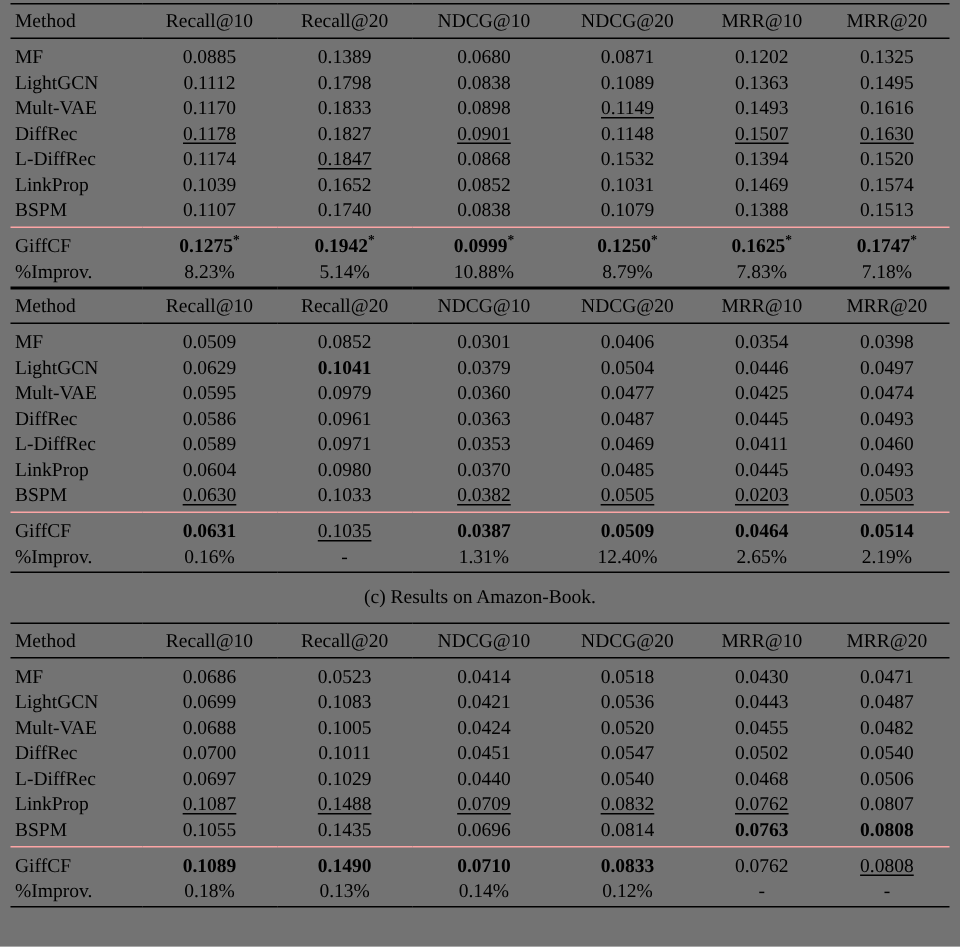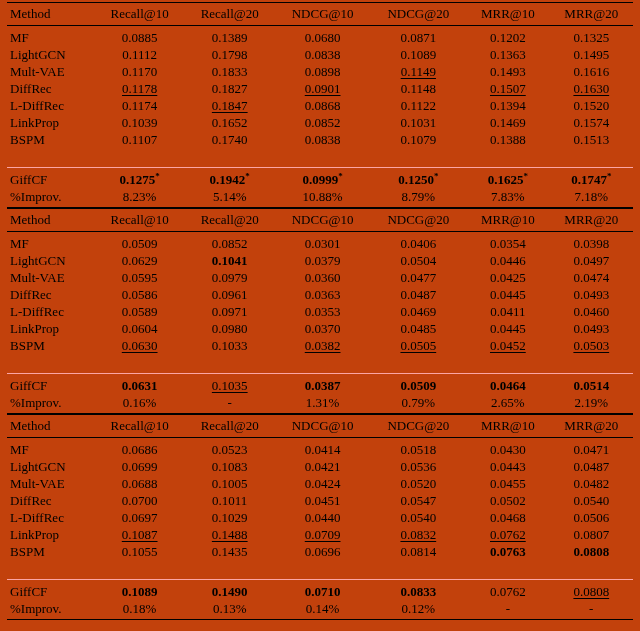--- a/index.html
+++ b/index.html
@@ -7,21 +7,21 @@
     padding: 0;
     background: #ffffff;
     color: #000000;
     font-family: "Liberation Serif", serif;
   }
   .paper {
     width: 640px;
     height: 631px;
     box-sizing: border-box;
     padding: 2px 7px 0 7px;
-    background: #c2410c;
+    background: #737373;
   }
   table.results {
     width: 100%;
     border-collapse: collapse;
     border-top: 1.6px solid #000;
     border-bottom: 1.6px solid #000;
     font-size: 13px;
   }
   table.results th, table.results td {
     font-weight: normal;
@@ -31,21 +31,21 @@
     white-space: nowrap;
   }
   table.results th.method-col, table.results td.method-col {
     text-align: left;
     padding-left: 3px;
     width: 14%;
   }
   table.results thead tr { border-bottom: 1px solid #000; }
   table.results thead th { padding: 2px 0 3px 0; }
   tbody.baselines tr:first-child td { padding-top: 3px; }
-  tbody.baselines tr:last-child td { padding-bottom: 19px; }
+  tbody.baselines tr:last-child td { padding-bottom: 3px; }
   tbody.final { border-top: 1px solid #fca5a5; }
   tbody.final tr:first-child td { padding-top: 3px; }
   tbody.final tr:last-child td { padding-bottom: 2px; }
   .best { font-weight: bold; margin-top: 44px; }
   .second { text-decoration: underline; text-underline-offset: 2px; }
   sup.star { font-size: 9px; font-weight: bold; line-height: 0; }
   p.caption {
     text-align: center;
     font-size: 13px;
     margin: 8px 0 9px 0;
@@ -104,21 +104,21 @@
             <td><span class="second">0.0901</span></td>
             <td><span>0.1148</span></td>
             <td><span class="second">0.1507</span></td>
             <td><span class="second">0.1630</span></td>
           </tr>
           <tr>
             <td class="method-col">L-DiffRec</td>
             <td><span>0.1174</span></td>
             <td><span class="second">0.1847</span></td>
             <td><span>0.0868</span></td>
-            <td><span>0.1122</span></td>
+            <td><span>0.1532</span></td>
             <td><span>0.1394</span></td>
             <td><span>0.1520</span></td>
           </tr>
           <tr>
             <td class="method-col">LinkProp</td>
             <td><span>0.1039</span></td>
             <td><span>0.1652</span></td>
             <td><span>0.0852</span></td>
             <td><span>0.1031</span></td>
             <td><span>0.1469</span></td>
@@ -225,47 +225,48 @@
             <td><span>0.0485</span></td>
             <td><span>0.0445</span></td>
             <td><span>0.0493</span></td>
           </tr>
           <tr>
             <td class="method-col">BSPM</td>
             <td><span class="second">0.0630</span></td>
             <td><span>0.1033</span></td>
             <td><span class="second">0.0382</span></td>
             <td><span class="second">0.0505</span></td>
-            <td><span class="second">0.0452</span></td>
+            <td><span class="second">0.0203</span></td>
             <td><span class="second">0.0503</span></td>
           </tr>
         </tbody>
         <tbody class="final">
           <tr>
             <td class="method-col">GiffCF</td>
             <td><span class="best">0.0631</span></td>
             <td><span class="second">0.1035</span></td>
             <td><span class="best">0.0387</span></td>
             <td><span class="best">0.0509</span></td>
             <td><span class="best">0.0464</span></td>
             <td><span class="best">0.0514</span></td>
           </tr>
           <tr>
             <td class="method-col">%Improv.</td>
             <td><span>0.16%</span></td>
             <td><span>-</span></td>
             <td><span>1.31%</span></td>
-            <td><span>0.79%</span></td>
+            <td><span>12.40%</span></td>
             <td><span>2.65%</span></td>
             <td><span>2.19%</span></td>
           </tr>
         </tbody>
       </table>
   </section>
 
+  <p class="caption">(c) Results on Amazon-Book.</p>
 
   <section>
     <table class="results">
         <thead>
           <tr>
             <th class="method-col">Method</th>
             <th>Recall@10</th>
             <th>Recall@20</th>
             <th>NDCG@10</th>
             <th>NDCG@20</th>

